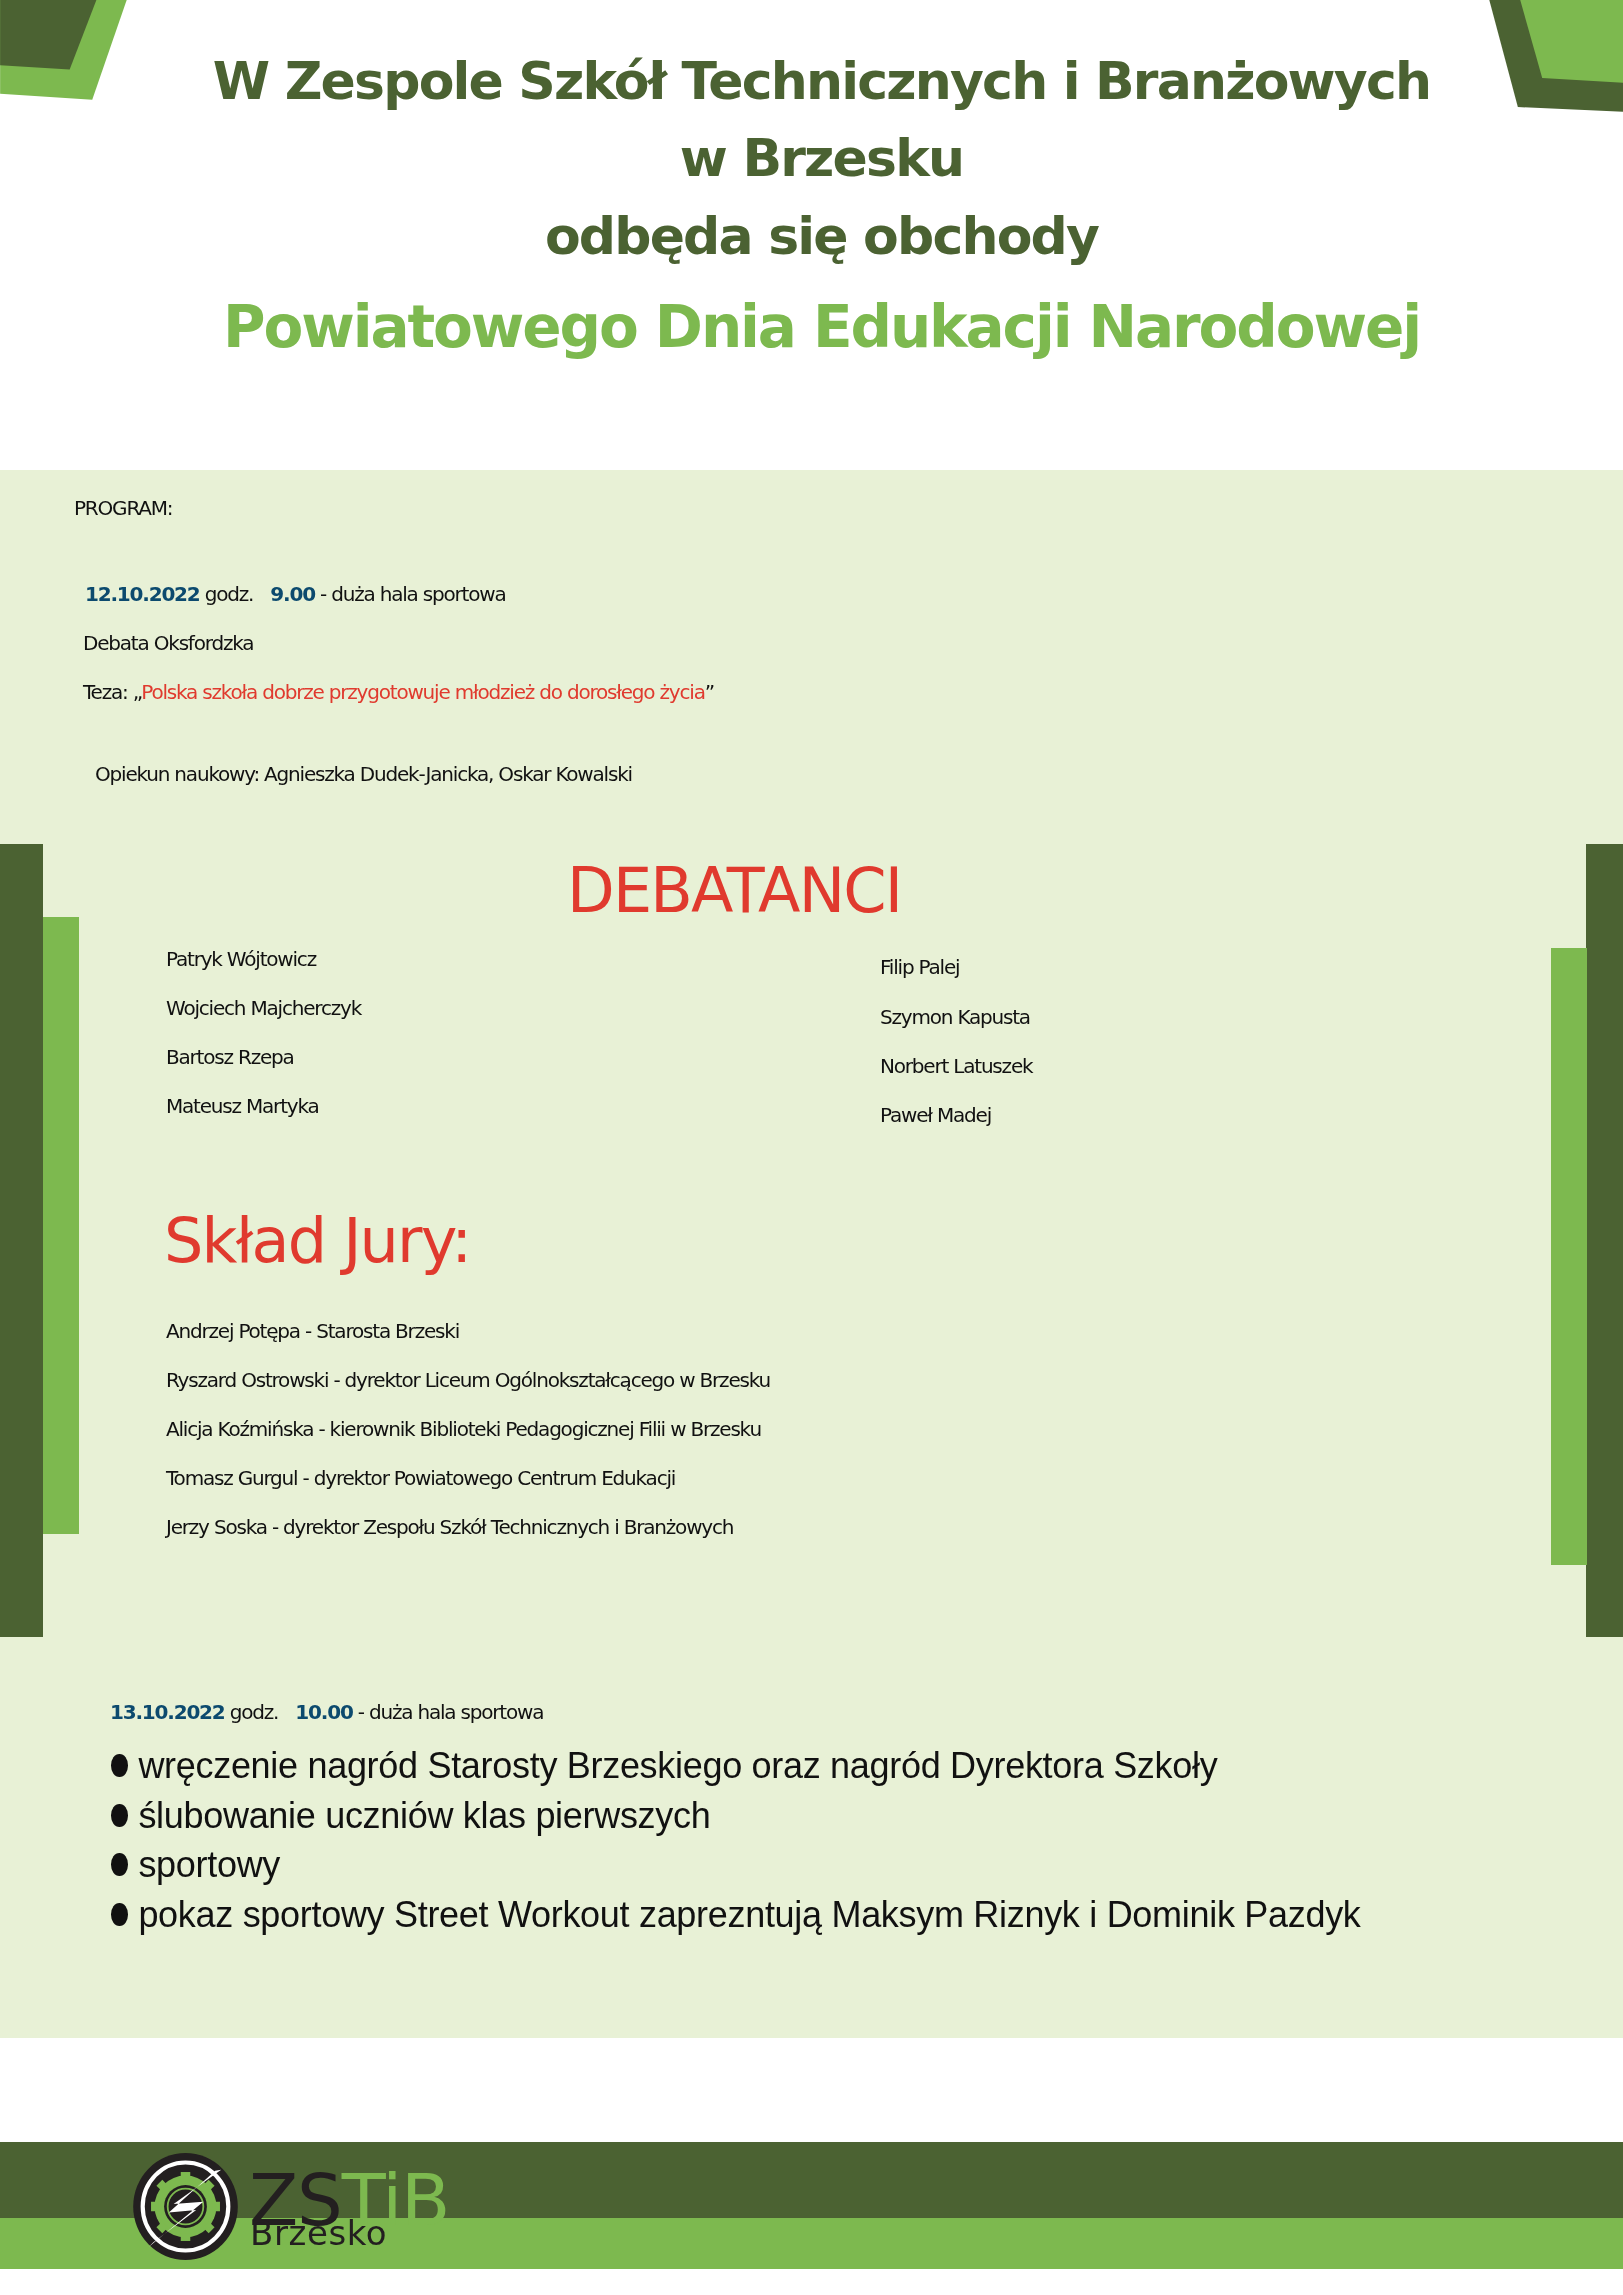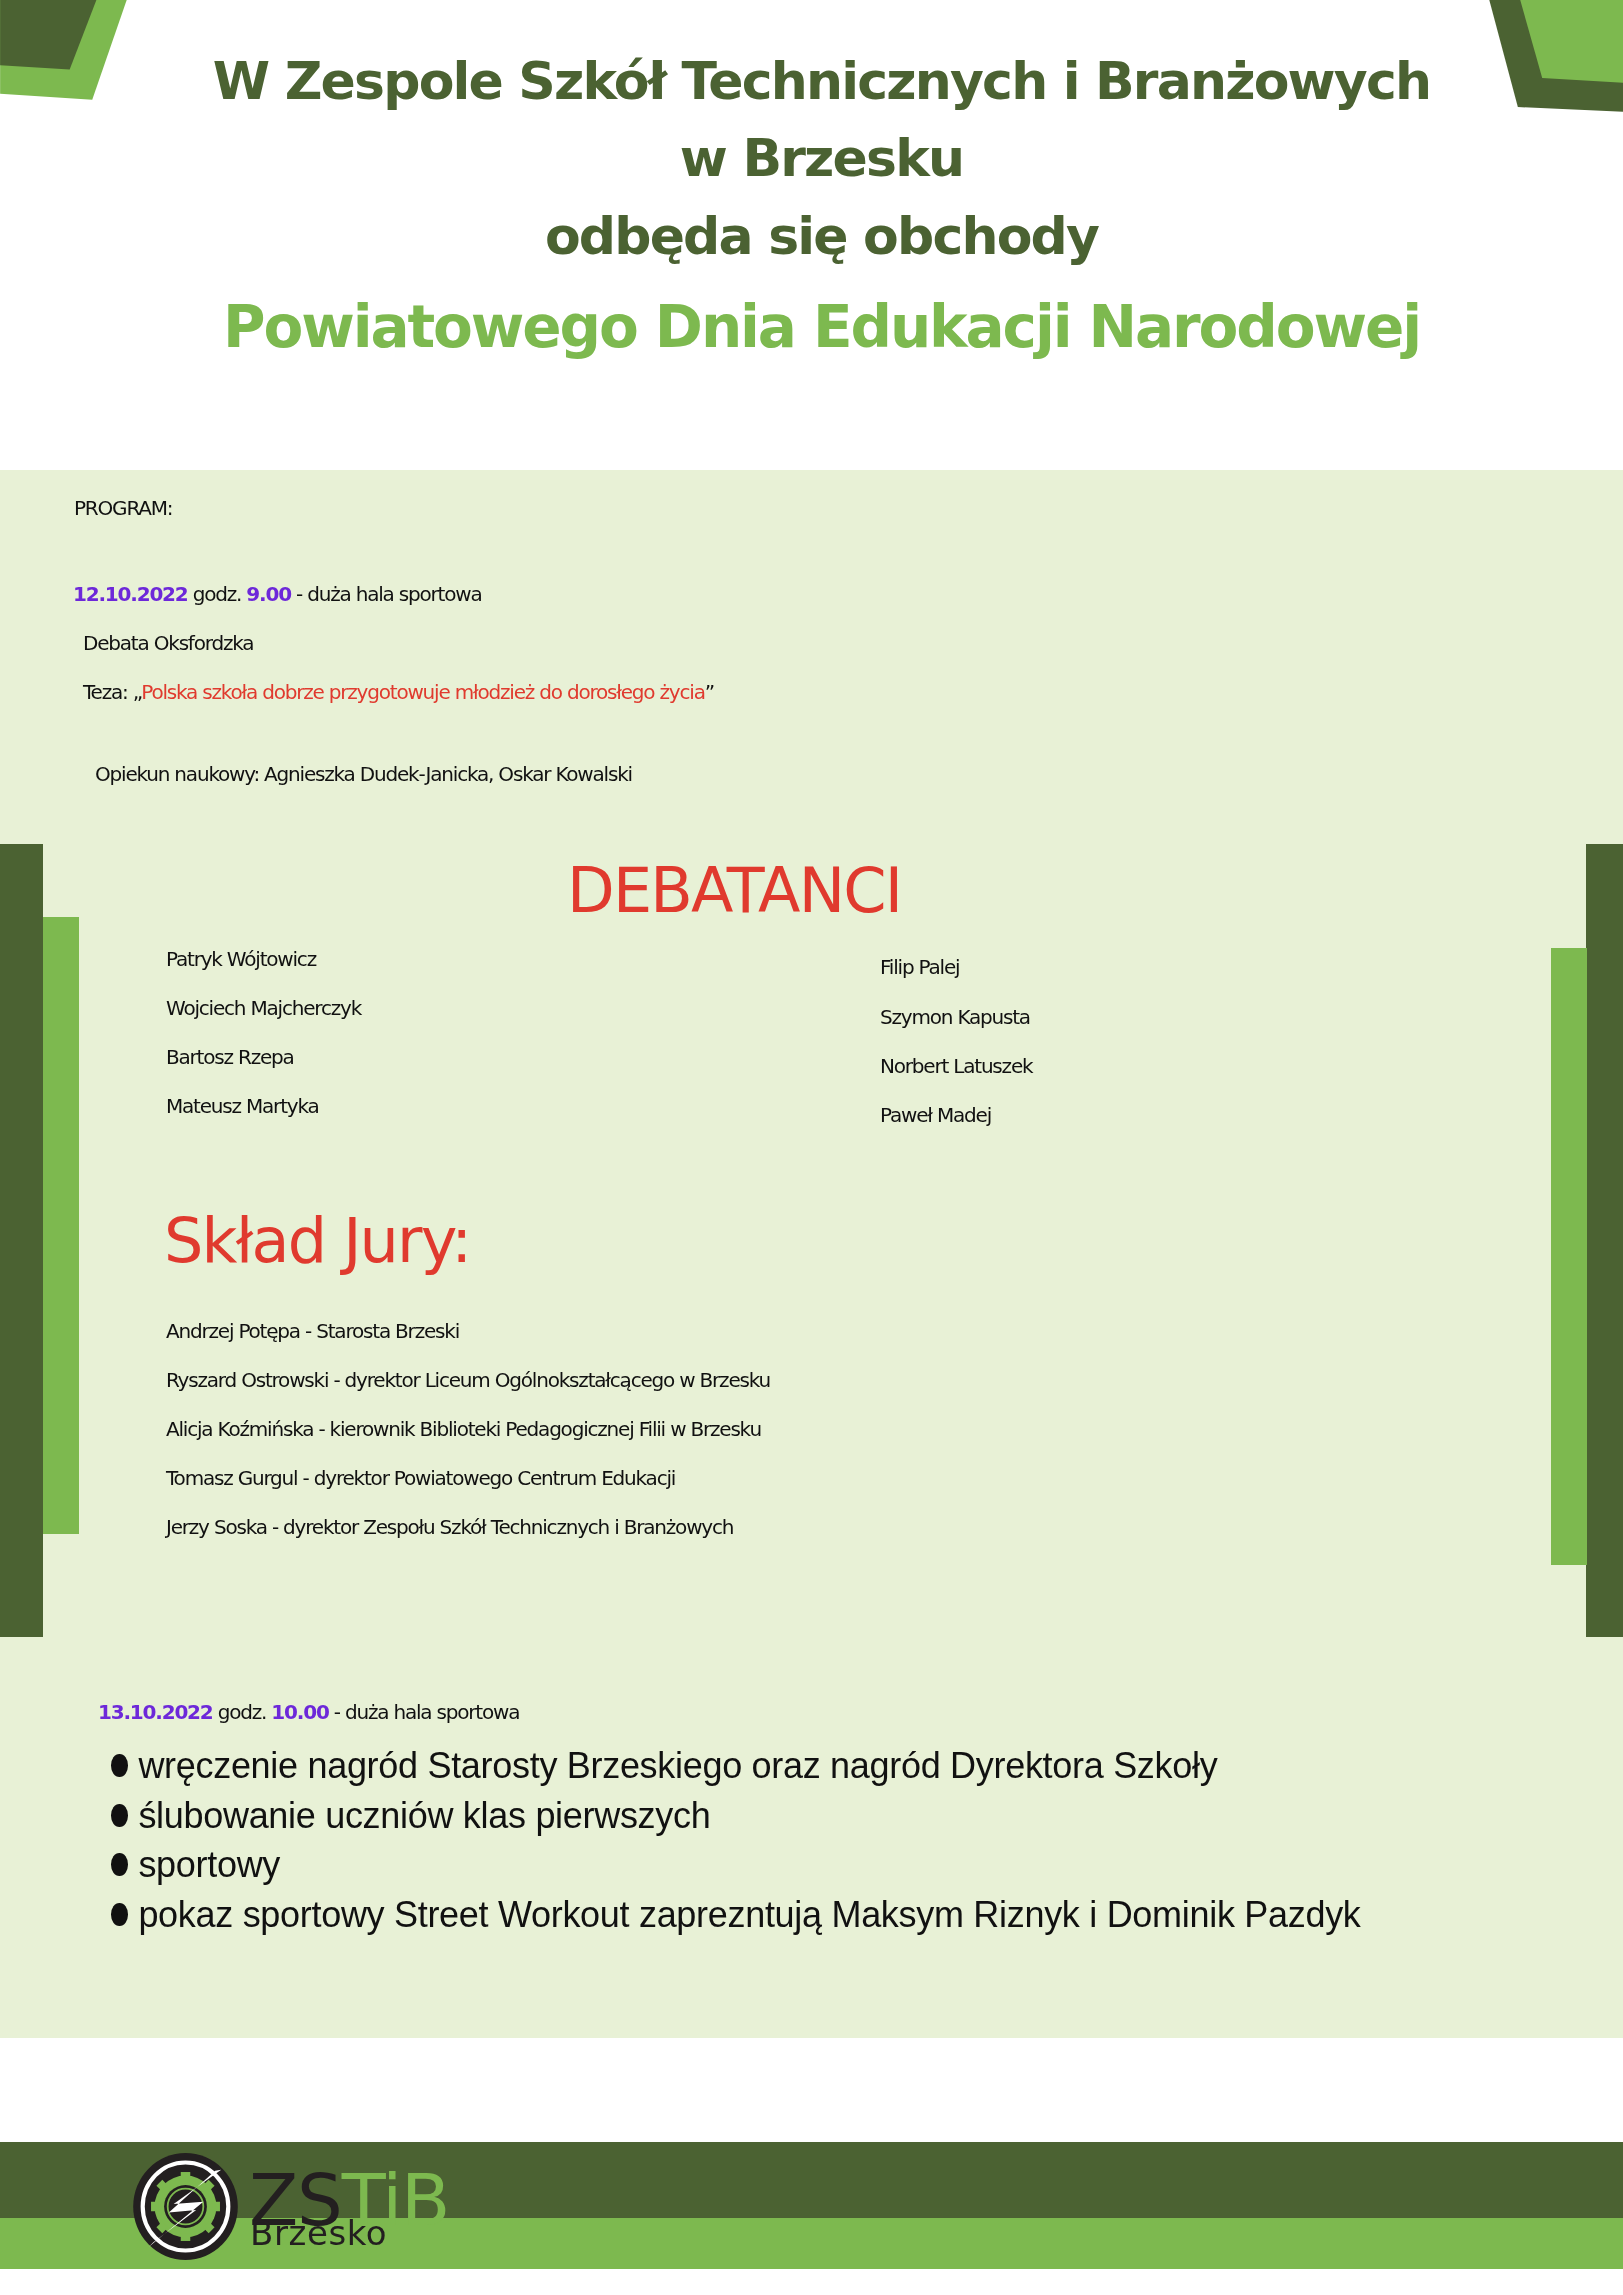--- a/index.html
+++ b/index.html
@@ -11,21 +11,21 @@
   .bar { position: absolute; }
   .dark { background: #4b6232; }
   .light { background: #7db94f; }
 
   .title { position: absolute; left: 0; width: 1643px; text-align: center; font-family: "DejaVu Sans", sans-serif;
            font-weight: bold; color: #4b6232; font-size: 52px; line-height: 1; letter-spacing: -1.8px; }
   .title.green { color: #7db94f; font-size: 58px; letter-spacing: -2.1px; }
 
   .t { position: absolute; white-space: nowrap; color: #111; font-family: "DejaVu Sans", sans-serif;
        font-size: 20px; line-height: 1; letter-spacing: -1.2px; }
-  .g { color: #6d28d9; font-weight: bold; }
+  .g { color: #0c4a6e; font-weight: bold; margin-left: 12px; }
   .red { color: #e03a2e; }
   .big-red { color: #e03a2e; font-size: 62px; letter-spacing: -1.8px; }
   .arial { font-family: "Liberation Sans", sans-serif; letter-spacing: -0.3px; font-size: 36px; }
   .bullet-dot { display: inline-block; width: 16.7px; height: 22.6px; border-radius: 50%; background: #111;
                 margin-right: 10.7px; vertical-align: 1.2px; }
 
   .footer-dark { position: absolute; left: 0; top: 2142px; width: 1623px; height: 76px; background: #4b6232; }
   .footer-light { position: absolute; left: 0; top: 2218px; width: 1623px; height: 51px; background: #7db94f; }
   .logo { position: absolute; left: 132px; top: 2153px; width: 107px; height: 107px; }
   .zs { position: absolute; left: 249px; top: 2164px; font-family: "DejaVu Sans", sans-serif; font-size: 72px;

